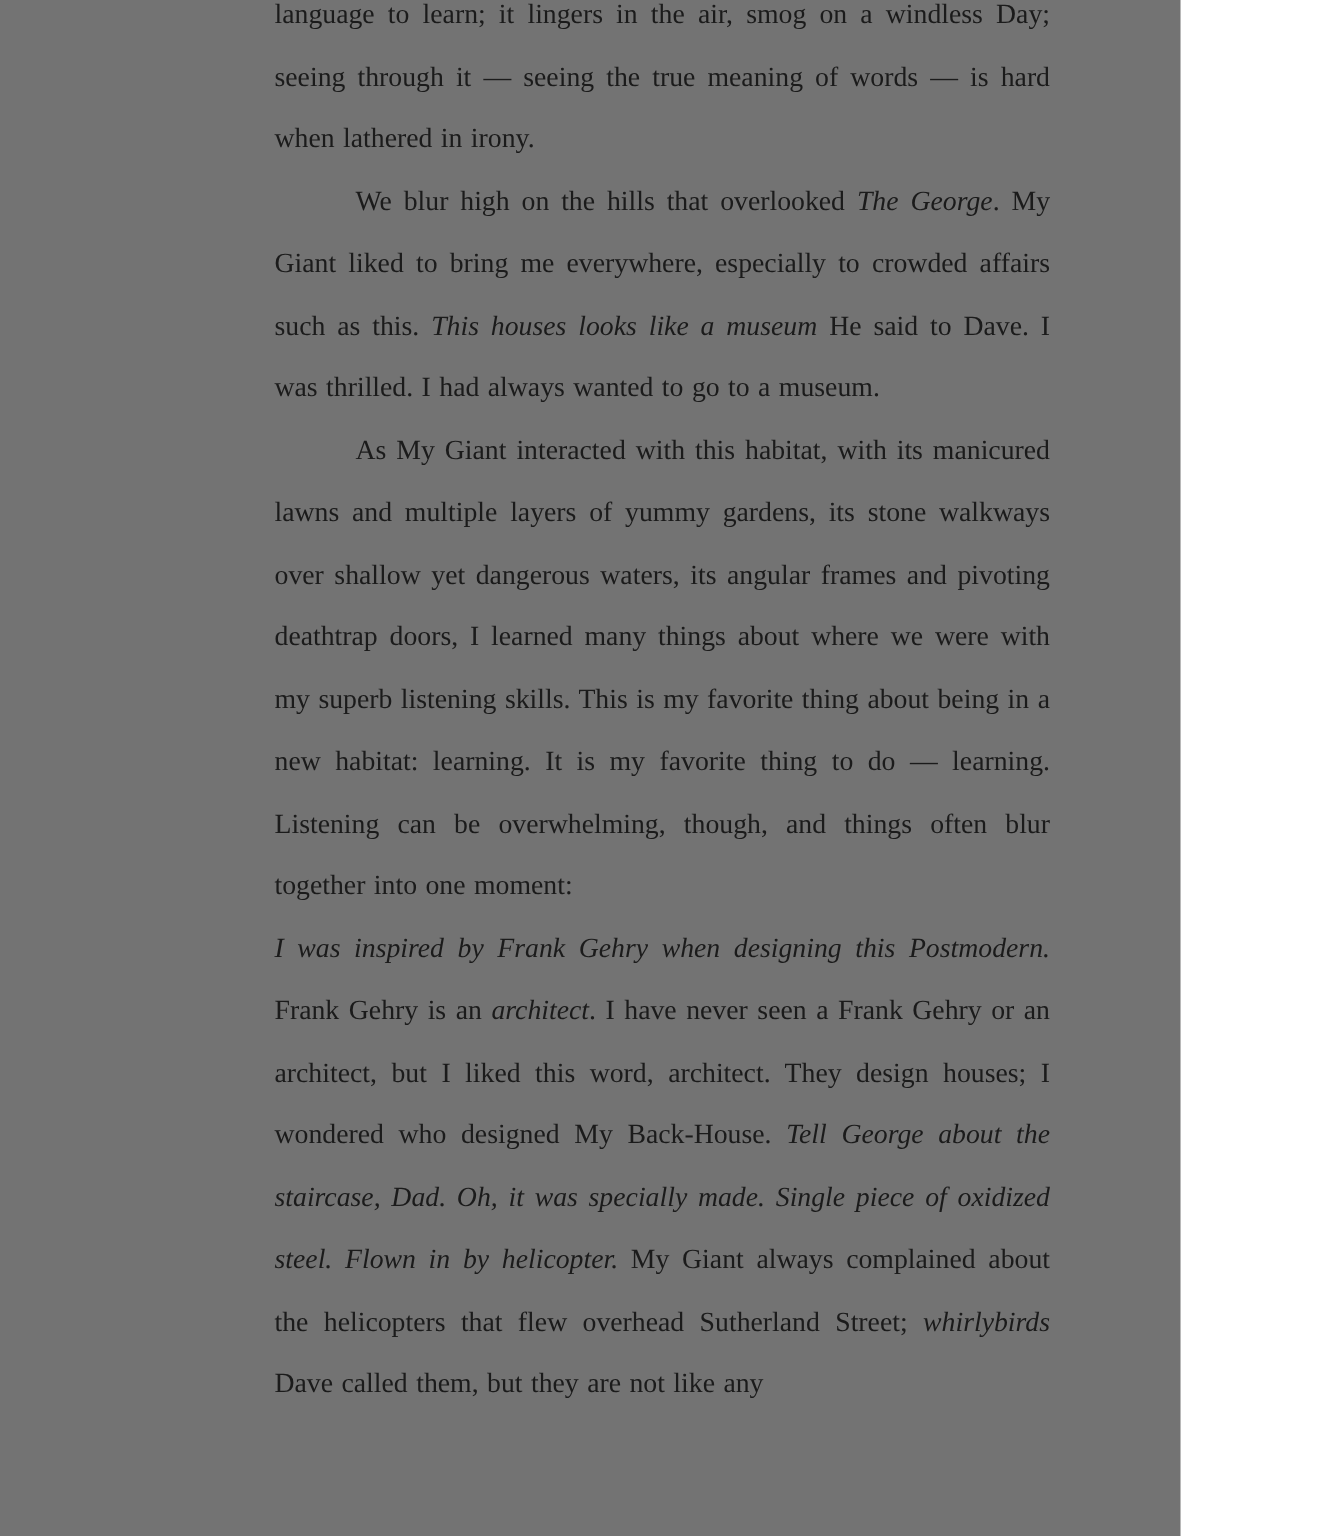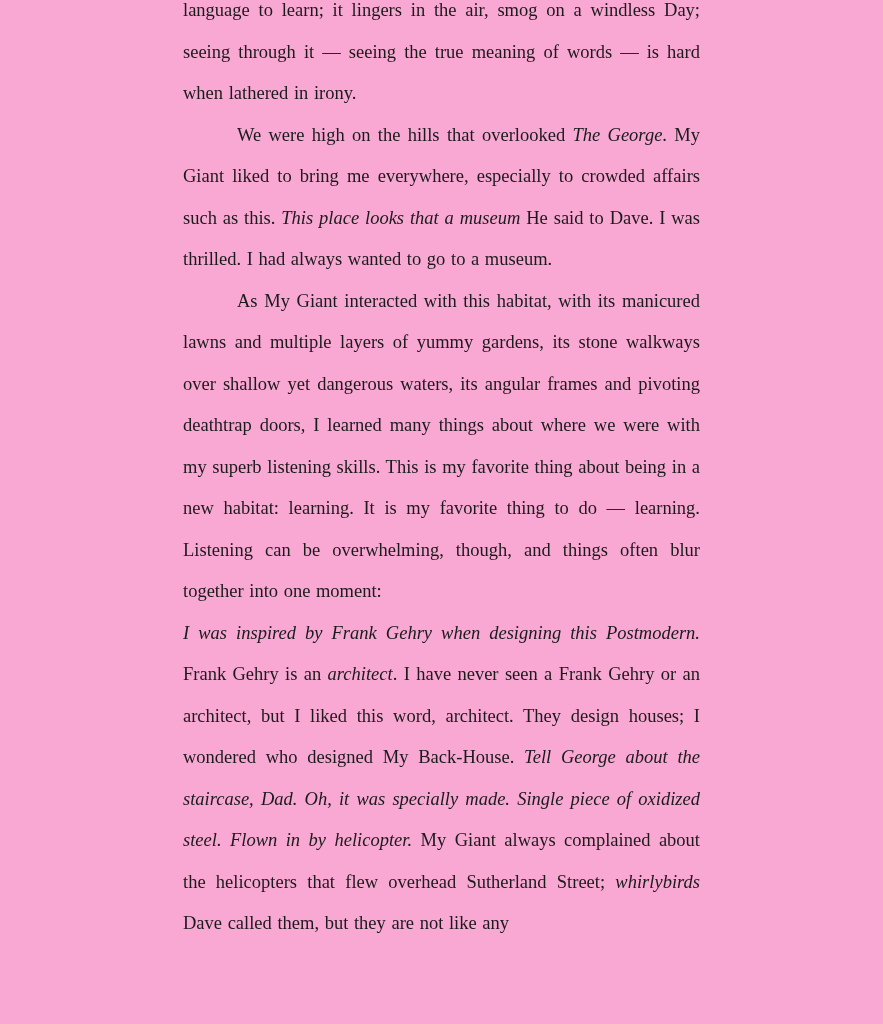--- a/index.html
+++ b/index.html
@@ -2,23 +2,23 @@
 <html><head>
 <meta charset="utf-8">
 <style>
   html, body {
     margin: 0;
     padding: 0;
     background: #ffffff;
   }
   .page {
     position: relative;
-    width: 883px;
+    width: 787px;
     height: 1024px;
-    background: #f9a8d4;
+    background: #737373;
     overflow: hidden;
     font-family: "Liberation Serif", serif;
     color: #1b1b1b;
   }
   .text-col {
     position: absolute;
     top: -10px;
     left: 183px;
     width: 517px;
     font-size: 18.5px;
@@ -41,17 +41,17 @@
   em {
     font-style: italic;
   }
 </style>
 </head>
 <body>
 
 <div class="page">
   <div class="text-col">
     <p><span>language to learn; it lingers in the air, smog on a windless Day; seeing through it — seeing the true meaning of words — is hard when lathered in irony.</span></p>
-    <p class="para-indent"><span>We were high on the hills that overlooked </span><em>The George</em><span>. My Giant liked to bring me everywhere, especially to crowded affairs such as this. </span><em>This place looks that a museum</em><span> He said to Dave. I was thrilled. I had always wanted to go to a museum.</span></p>
+    <p class="para-indent"><span>We blur high on the hills that overlooked </span><em>The George</em><span>. My Giant liked to bring me everywhere, especially to crowded affairs such as this. </span><em>This houses looks like a museum</em><span> He said to Dave. I was thrilled. I had always wanted to go to a museum.</span></p>
     <p class="para-indent"><span>As My Giant interacted with this habitat, with its manicured lawns and multiple layers of yummy gardens, its stone walkways over shallow yet dangerous waters, its angular frames and pivoting deathtrap doors, I learned many things about where we were with my superb listening skills. This is my favorite thing about being in a new habitat: learning. It is my favorite thing to do — learning. Listening can be overwhelming, though, and things often blur together into one moment:</span></p>
     <p class="block-quote"><em>I was inspired by Frank Gehry when designing this Postmodern.</em><span> Frank Gehry is an </span><em>architect</em><span>. I have never seen a Frank Gehry or an architect, but I liked this word, architect. They design houses; I wondered who designed My Back-House. </span><em>Tell George about the staircase, Dad. Oh, it was specially made. Single piece of oxidized steel. Flown in by helicopter.</em><span> My Giant always complained about the helicopters that flew overhead Sutherland Street; </span><em>whirlybirds</em><span> Dave called them, but they are not like any</span></p>
   </div>
 </div>
 
 </body></html>

